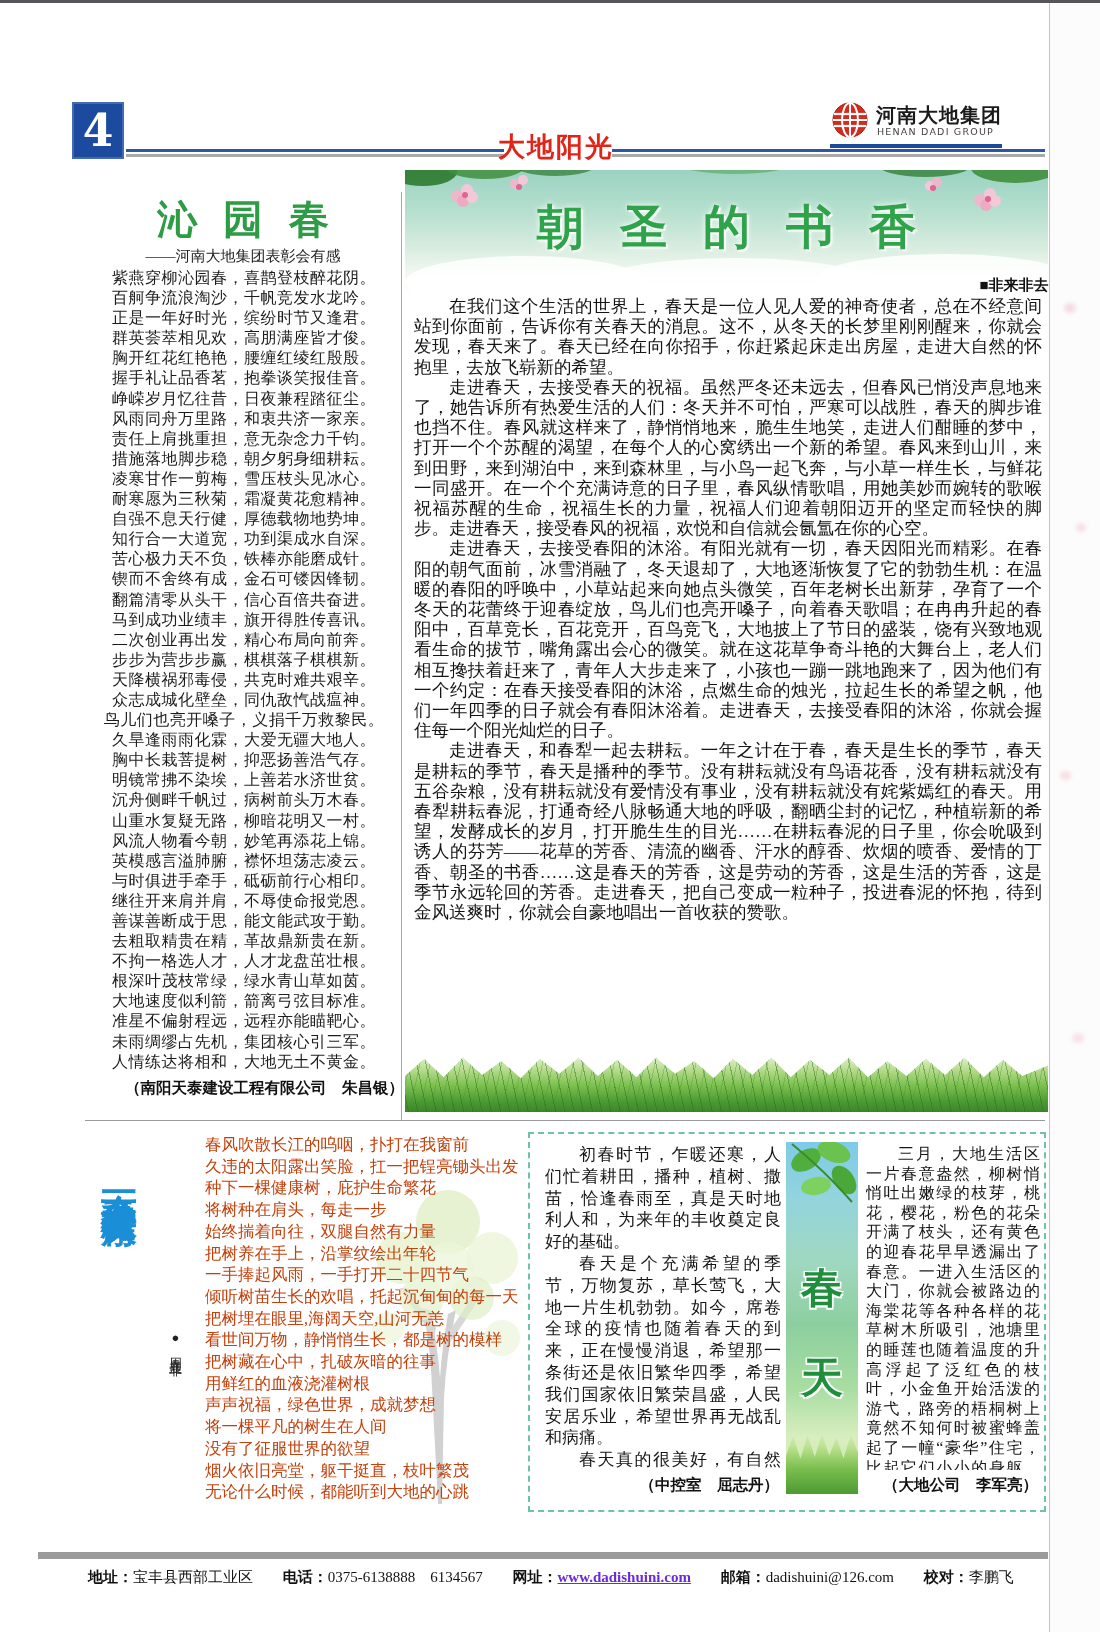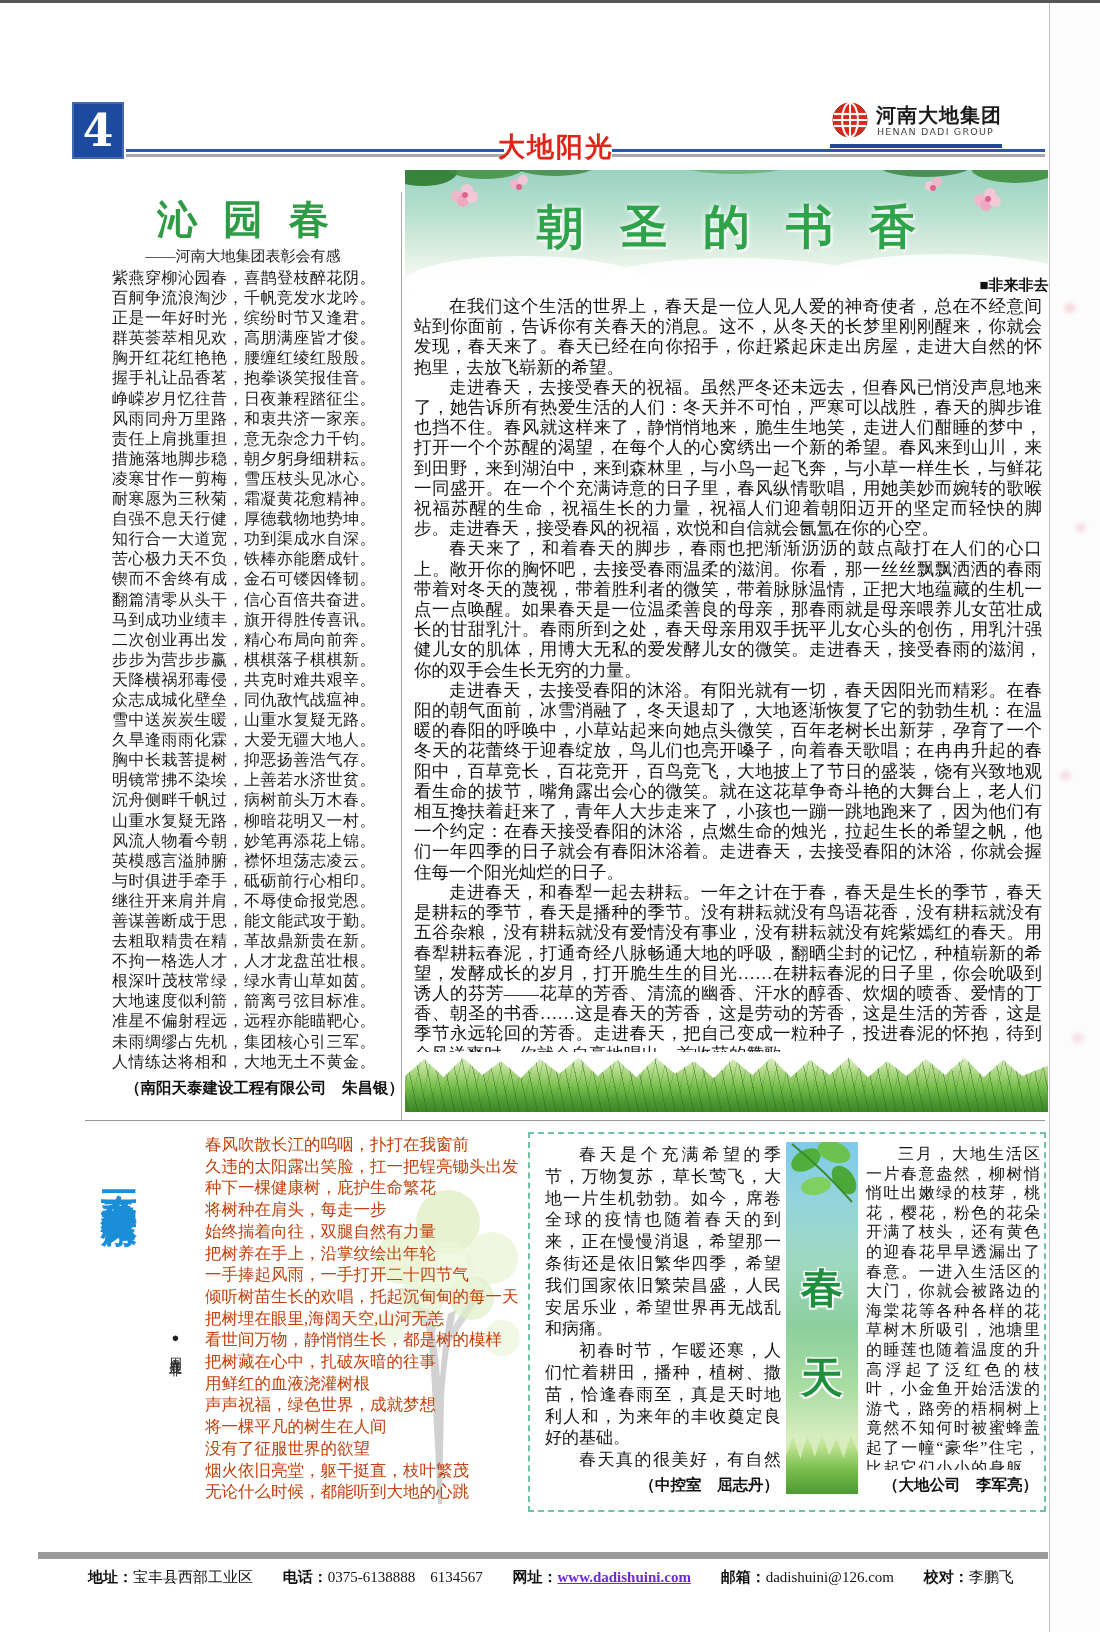--- a/index.html
+++ b/index.html
@@ -142,21 +142,21 @@
       <div class="pl-line">自强不息天行健，厚德载物地势坤。</div>
       <div class="pl-line">知行合一大道宽，功到渠成水自深。</div>
       <div class="pl-line">苦心极力天不负，铁棒亦能磨成针。</div>
       <div class="pl-line">锲而不舍终有成，金石可镂因锋韧。</div>
       <div class="pl-line">翻篇清零从头干，信心百倍共奋进。</div>
       <div class="pl-line">马到成功业绩丰，旗开得胜传喜讯。</div>
       <div class="pl-line">二次创业再出发，精心布局向前奔。</div>
       <div class="pl-line">步步为营步步赢，棋棋落子棋棋新。</div>
       <div class="pl-line">天降横祸邪毒侵，共克时难共艰辛。</div>
       <div class="pl-line">众志成城化壁垒，同仇敌忾战瘟神。</div>
-      <div class="pl-line">雪中送炭炭生暖，山重水复疑无路。</div>
+      <div class="pl-line">鸟儿们也亮开嗓子，义捐千万救黎民。</div>
       <div class="pl-line">久旱逢雨雨化霖，大爱无疆大地人。</div>
       <div class="pl-line">胸中长栽菩提树，抑恶扬善浩气存。</div>
       <div class="pl-line">明镜常拂不染埃，上善若水济世贫。</div>
       <div class="pl-line">沉舟侧畔千帆过，病树前头万木春。</div>
       <div class="pl-line">山重水复疑无路，柳暗花明又一村。</div>
       <div class="pl-line">风流人物看今朝，妙笔再添花上锦。</div>
       <div class="pl-line">英模感言溢肺腑，襟怀坦荡志凌云。</div>
       <div class="pl-line">与时俱进手牵手，砥砺前行心相印。</div>
       <div class="pl-line">继往开来肩并肩，不辱使命报党恩。</div>
       <div class="pl-line">善谋善断成于思，能文能武攻于勤。</div>
@@ -205,21 +205,20 @@
     <div class="banner-title">朝圣的书香</div>
   </div>
   <div class="byline">
     <span>■非来非去</span>
     <span class="flower">❀</span>
   </div>
 
   <div class="main-body">
       <p>在我们这个生活的世界上，春天是一位人见人爱的神奇使者，总在不经意间站到你面前，告诉你有关春天的消息。这不，从冬天的长梦里刚刚醒来，你就会发现，春天来了。春天已经在向你招手，你赶紧起床走出房屋，走进大自然的怀抱里，去放飞崭新的希望。</p>
       <p>走进春天，去接受春天的祝福。虽然严冬还未远去，但春风已悄没声息地来了，她告诉所有热爱生活的人们：冬天并不可怕，严寒可以战胜，春天的脚步谁也挡不住。春风就这样来了，静悄悄地来，脆生生地笑，走进人们酣睡的梦中，打开一个个苏醒的渴望，在每个人的心窝绣出一个新的希望。春风来到山川，来到田野，来到湖泊中，来到森林里，与小鸟一起飞奔，与小草一样生长，与鲜花一同盛开。在一个个充满诗意的日子里，春风纵情歌唱，用她美妙而婉转的歌喉祝福苏醒的生命，祝福生长的力量，祝福人们迎着朝阳迈开的坚定而轻快的脚步。走进春天，接受春风的祝福，欢悦和自信就会氤氲在你的心空。</p>
-      <p>春天来了，和着春天的脚步，春雨也把渐渐沥沥的鼓点敲打在人们的心口上。敞开你的胸怀吧，去接受春雨温柔的滋润。你看，那一丝丝飘飘洒洒的春雨带着对冬天的蔑视，带着胜利者的微笑，带着脉脉温情，正把大地蕴藏的生机一点一点唤醒。如果春天是一位温柔善良的母亲，那春雨就是母亲喂养儿女茁壮成长的甘甜乳汁。春雨所到之处，春天母亲用双手抚平儿女心头的创伤，用乳汁强健儿女的肌体，用博大无私的爱发酵儿女的微笑。走进春天，接受春雨的滋润，你的双手会生长无穷的力量。</p>
       <p>走进春天，去接受春阳的沐浴。有阳光就有一切，春天因阳光而精彩。在春阳的朝气面前，冰雪消融了，冬天退却了，大地逐渐恢复了它的勃勃生机：在温暖的春阳的呼唤中，小草站起来向她点头微笑，百年老树长出新芽，孕育了一个冬天的花蕾终于迎春绽放，鸟儿们也亮开嗓子，向着春天歌唱；在冉冉升起的春阳中，百草竞长，百花竞开，百鸟竞飞，大地披上了节日的盛装，饶有兴致地观看生命的拔节，嘴角露出会心的微笑。就在这花草争奇斗艳的大舞台上，老人们相互搀扶着赶来了，青年人大步走来了，小孩也一蹦一跳地跑来了，因为他们有一个约定：在春天接受春阳的沐浴，点燃生命的烛光，拉起生长的希望之帆，他们一年四季的日子就会有春阳沐浴着。走进春天，去接受春阳的沐浴，你就会握住每一个阳光灿烂的日子。</p>
       <p>走进春天，和春犁一起去耕耘。一年之计在于春，春天是生长的季节，春天是耕耘的季节，春天是播种的季节。没有耕耘就没有鸟语花香，没有耕耘就没有五谷杂粮，没有耕耘就没有爱情没有事业，没有耕耘就没有姹紫嫣红的春天。用春犁耕耘春泥，打通奇经八脉畅通大地的呼吸，翻晒尘封的记忆，种植崭新的希望，发酵成长的岁月，打开脆生生的目光……在耕耘春泥的日子里，你会吮吸到诱人的芬芳——花草的芳香、清流的幽香、汗水的醇香、炊烟的喷香、爱情的丁香、朝圣的书香……这是春天的芳香，这是劳动的芳香，这是生活的芳香，这是季节永远轮回的芳香。走进春天，把自己变成一粒种子，投进春泥的怀抱，待到金风送爽时，你就会自豪地唱出一首收获的赞歌。</p>
     </div>
 
   <div class="grass"></div>
 
   <div class="hrule"></div>
 
   <svg class="tree-wm" viewBox="0 0 178 366">
     <path d="M86 366 L80 250 Q78 200 70 170 L78 172 Q86 210 88 240 Q90 210 96 176 L104 172 Q94 220 92 260 L90 366 Z" fill="#b9b9b9"></path>
@@ -253,22 +252,22 @@
       <div class="tp-line">将一棵平凡的树生在人间</div>
       <div class="tp-line">没有了征服世界的欲望</div>
       <div class="tp-line">烟火依旧亮堂，躯干挺直，枝叶繁茂</div>
       <div class="tp-line">无论什么时候，都能听到大地的心跳</div>
     </div>
 
   <div class="dashed-box"></div>
 
   <div class="mid-col">
     <div class="col-text">
+        <p>初春时节，乍暖还寒，人们忙着耕田，播种，植树、撒苗，恰逢春雨至，真是天时地利人和，为来年的丰收奠定良好的基础。</p>
         <p>春天是个充满希望的季节，万物复苏，草长莺飞，大地一片生机勃勃。如今，席卷全球的疫情也随着春天的到来，正在慢慢消退，希望那一条街还是依旧繁华四季，希望我们国家依旧繁荣昌盛，人民安居乐业，希望世界再无战乱和病痛。</p>
-        <p>初春时节，乍暖还寒，人们忙着耕田，播种，植树、撒苗，恰逢春雨至，真是天时地利人和，为来年的丰收奠定良好的基础。</p>
         <p>春天真的很美好，有自然万物，有人间温情。</p>
       </div>
     <div class="col-sig">（中控室　屈志丹）</div>
   </div>
 
   <div class="spring-banner">
     <svg width="72" height="90" viewBox="0 0 72 90" style="position:absolute;left:0;top:0;">
       <ellipse cx="20" cy="18" rx="16" ry="10" fill="#4fae3c" transform="rotate(-30 20 18)"></ellipse>
       <ellipse cx="48" cy="10" rx="17" ry="10" fill="#6cc24f" transform="rotate(20 48 10)"></ellipse>
       <ellipse cx="58" cy="38" rx="16" ry="10" fill="#49a838" transform="rotate(55 58 38)"></ellipse>

